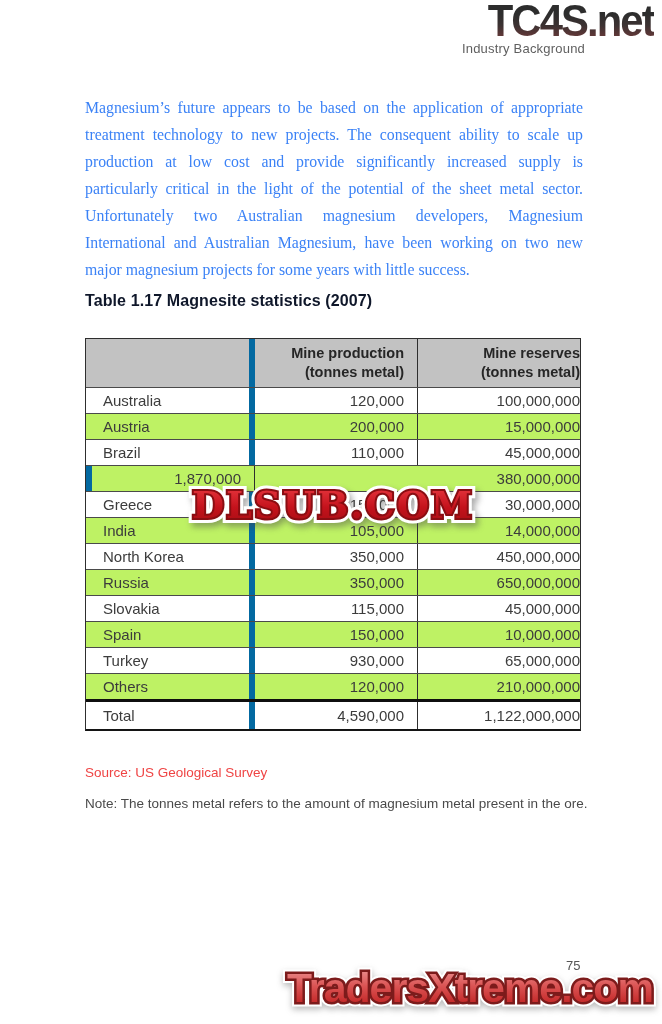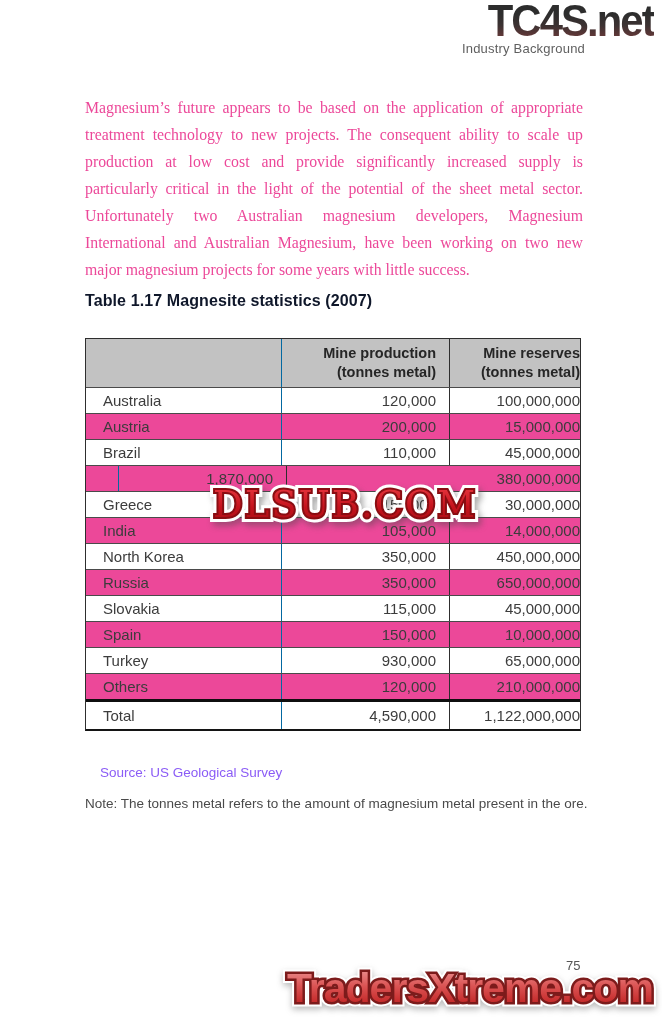--- a/index.html
+++ b/index.html
@@ -19,61 +19,61 @@
     text-shadow:0 0 1px rgba(60,60,60,.0);
   }
   .section-label{
     position:absolute;top:41px;right:77px;
     font-size:13px;color:#5f5f5f;letter-spacing:.2px;
   }
   
   .body-par{
     position:absolute;left:85px;top:94px;width:498px;
     font-family:"Liberation Serif",serif;font-size:15.8px;line-height:27px;
-    color:#ec4899;text-align:justify;
+    color:#3b82f6;text-align:justify;
   }
   
   .tbl-title{
     position:absolute;left:85px;top:292px;
     font-size:16px;font-weight:bold;color:#0f172a;letter-spacing:.1px;
   }
   
   .tbl{
     position:absolute;left:85px;top:338px;width:496px;
     border:1px solid #2e2e2e;border-bottom:2px solid #141414;
     font-size:15px;color:#3c3c3c;box-sizing:border-box;
   }
   .tr{display:flex;height:25px;border-top:1px solid #4a4a4a;background:#fff;}
-  .tr.striped{background:#ec4899;}
+  .tr.striped{background:#bef264;}
   .tr.head{height:48px;border-top:none;background:#c2c2c2;font-weight:bold;color:#262626;font-size:14.5px;align-items:center;}
   .tr.total-row{border-top:3px solid #0f0f0f;height:27px;}
   .td{box-sizing:border-box;height:100%;display:flex;align-items:center;}
   .c1{width:163px;padding-left:17px;}
-  .c2{width:168px;border-left:1px solid #0369a1;justify-content:flex-end;padding-right:13px;margin-left:32px;}
+  .c2{width:168px;border-left:6px solid #0369a1;justify-content:flex-end;padding-right:13px;}
   .c3{flex:1;border-left:1px solid #2e2e2e;justify-content:flex-end;}
   .head .td{flex-direction:column;justify-content:center;align-items:flex-end;line-height:19px;}
   .head .c1{align-items:flex-start;}
   
   .watermark{
-    position:absolute;left:213px;top:480px;white-space:nowrap;
-    font-family:"DejaVu Serif",serif;font-weight:normal;font-size:37px;
+    position:absolute;left:192px;top:480px;white-space:nowrap;
+    font-family:"DejaVu Serif",serif;font-weight:bold;font-size:37px;
     letter-spacing:2px;line-height:50px;
     filter:drop-shadow(3px 4px 3px rgba(70,70,70,.45));
   }
   .wm-layer{white-space:nowrap;}
   .wm-halo{position:relative;color:#fff;-webkit-text-stroke:10px #ffffff;}
   .wm-stroke{position:absolute;left:0;top:0;color:#7e0a10;-webkit-text-stroke:4px #8a0d12;}
   .wm-fill{
     position:absolute;left:0;top:0;
     background:linear-gradient(#e5343c 15%,#c4121c 55%,#9f0d12 100%);
     -webkit-background-clip:text;background-clip:text;
     -webkit-text-fill-color:transparent;color:#c4121c;
   }
   
-  .src-line{position:absolute;left:100px;top:765px;font-size:13.5px;color:#8b5cf6;}
+  .src-line{position:absolute;left:85px;top:765px;font-size:13.5px;color:#ef4444;}
   .note-line{position:absolute;left:85px;top:796px;font-size:13.5px;color:#4a4a4a;}
   
   .page-num{position:absolute;left:566px;top:958px;font-size:13px;color:#555;}
   .brand-bottom{
     position:absolute;left:287px;top:964px;white-space:nowrap;
     font-family:"Liberation Sans",sans-serif;font-weight:bold;font-size:41px;
     letter-spacing:-1px;line-height:48px;
     filter:drop-shadow(0 3px 3px rgba(90,90,90,.4));
   }
   .bb-halo{position:relative;color:#fff;-webkit-text-stroke:9px #ffffff;}

